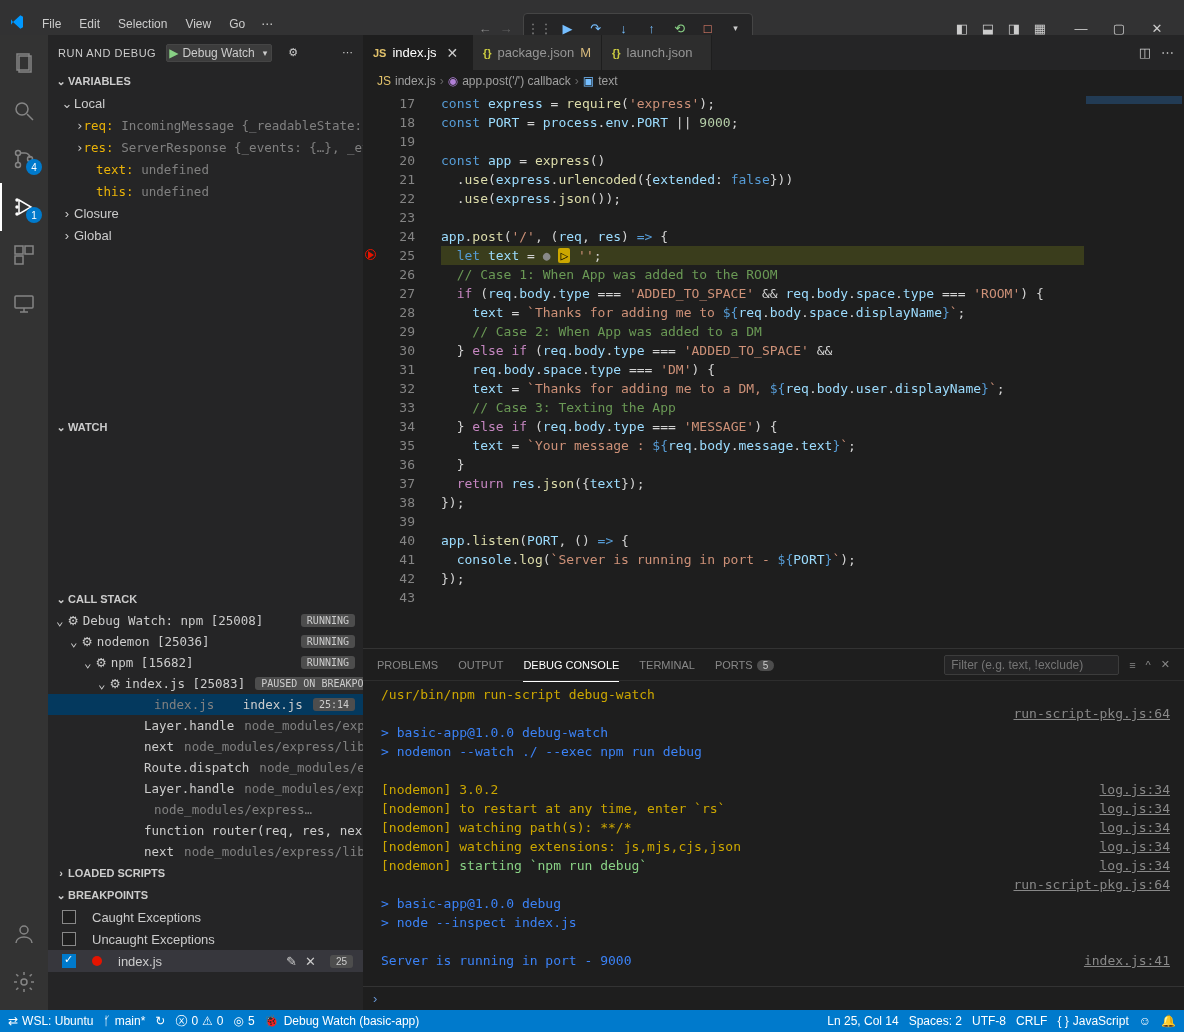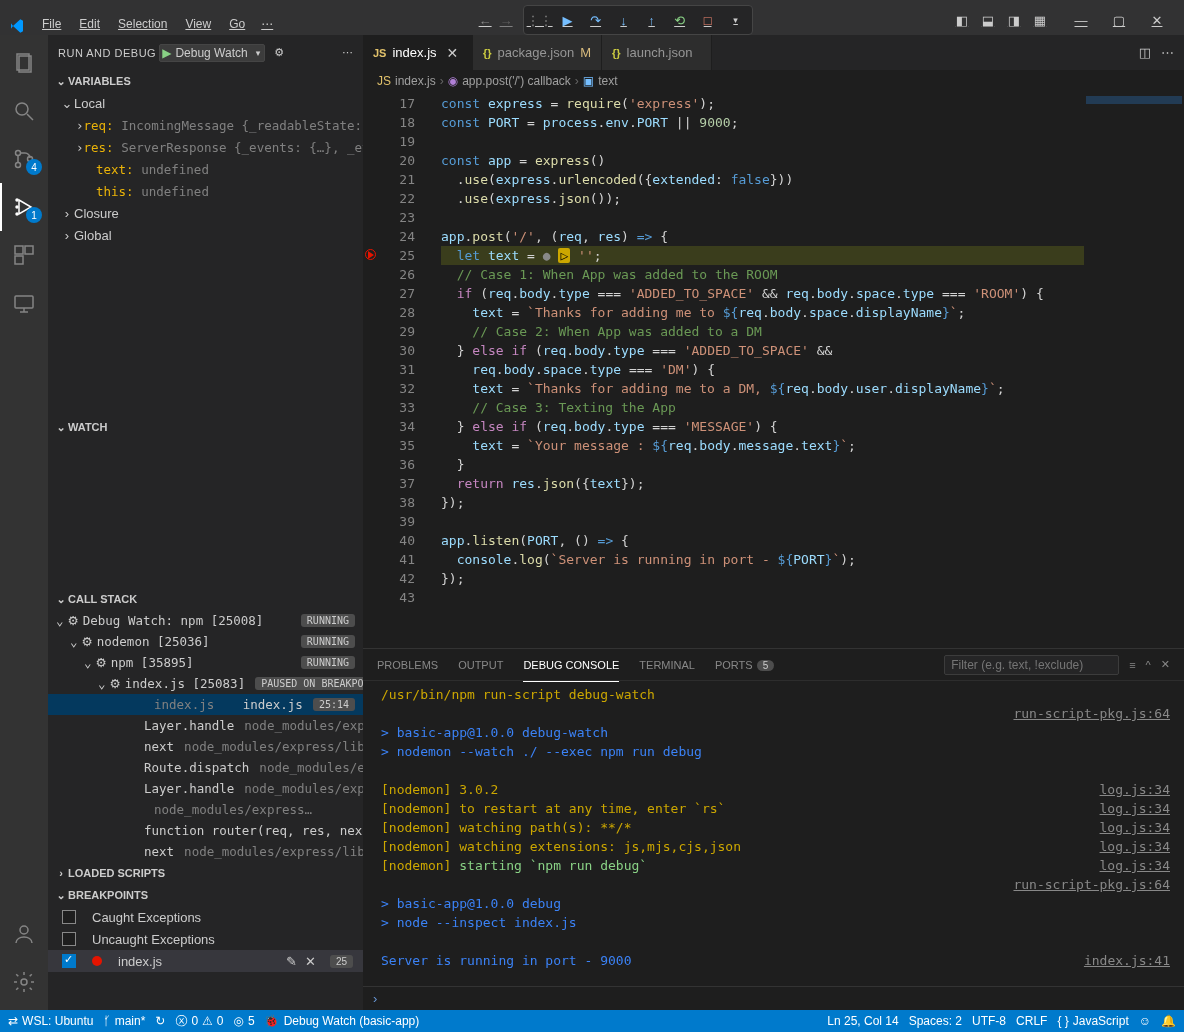--- a/index.html
+++ b/index.html
@@ -12,24 +12,23 @@
     overflow: hidden;
     font-size: 13px;
     display: flex;
     flex-direction: column;
   }
   
   .titlebar {
     height: 35px;
     background: #323233;
     display: flex;
-    align-items: flex-end;
-    padding: 0 8px;
+    align-items: flex-start;
+    padding: 13px 8px;
     color: #cccccc;
-    text-decoration: underline;
   }
   .titlebar .vsc-logo { width:18px;height:18px;margin-right:8px;display:flex;align-items:center;justify-content:center;color:#0098ff; }
   .menu-items { display:flex;gap:2px; }
   .menu-item { padding:4px 8px;font-size:12px;color:#ccc;border-radius:4px;cursor:default; }
   .tb-center { margin:0 auto;display:flex;align-items:center;gap:10px; }
   .nav-arrows { display:flex;gap:8px;color:#888; }
   .debug-toolbar { display:flex;align-items:center;gap:4px;background:#252526;border:1px solid #454545;border-radius:4px;padding:2px 4px; }
   .dbg-btn { width:24px;height:24px;display:flex;align-items:center;justify-content:center;border-radius:3px; }
   .titlebar-right { display:flex;gap:2px;align-items:center; }
   .win-controls { display:flex;margin-left:8px; }
@@ -39,21 +38,21 @@
   .main { flex:1;display:flex;overflow:hidden; }
   .activitybar { width:48px;background:#333333;display:flex;flex-direction:column;justify-content:space-between;padding:4px 0; }
   .ab-top, .ab-bottom { display:flex;flex-direction:column;align-items:center; }
   .ab-item { width:48px;height:48px;display:flex;align-items:center;justify-content:center;color:#858585;position:relative; }
   .ab-item.active { color:#fff; }
   .ab-item.active::before { content:"";position:absolute;left:0;top:0;bottom:0;width:2px;background:#fff; }
   .badge { position:absolute;bottom:8px;right:6px;min-width:16px;height:16px;border-radius:9px;background:#007acc;color:#fff;font-size:10px;display:flex;align-items:center;justify-content:center;padding:0 4px; }
 
   
   .sidebar { width:315px;background:#252526;display:flex;flex-direction:column;overflow:hidden; }
-  .sb-header { height:35px;display:flex;align-items:center;gap:3px;padding:0 10px;font-size:11px;color:#bbb; }
+  .sb-header { height:35px;display:flex;align-items:center;gap:10px;padding:0 10px;font-size:11px;color:#bbb; }
   .sb-title { font-weight:400;letter-spacing:0.5px;color:#ccc; }
   .run-btn { display:flex;align-items:center;gap:4px;background:#3c3c3c;border:1px solid #454545;border-radius:2px;padding:1px 4px 1px 2px;font-size:12px;color:#ccc; }
   .play { color:#89d185; }
   .section-hdr { height:22px;display:flex;align-items:center;padding:0 6px;font-size:11px;font-weight:bold;color:#ccc;cursor:default; }
   .section-hdr .chev { width:14px;display:inline-flex;justify-content:center;color:#ccc; }
   .tree { overflow:hidden;font-size:13px; }
   .tree-row { height:22px;display:flex;align-items:center;padding-left:6px;white-space:nowrap;overflow:hidden; }
   .tree-row .chev { width:14px;display:inline-flex;justify-content:center;color:#ccc; }
   .dim { color:#808080; }
   .key { color:#eab308; }
@@ -305,21 +304,21 @@
       <span class="chev">⌄</span>
       <span style="font-family:Segoe UI">⚙</span>
       <span>nodemon [25036]</span>
       <span class="right">
             <span class="badge-s">RUNNING</span>
           </span>
     </div>
     <div class="cs-row" style="padding-left:36px">
       <span class="chev">⌄</span>
       <span style="font-family:Segoe UI">⚙</span>
-      <span>npm [35895]</span>
+      <span>npm [15682]</span>
       <span class="right">
             <span class="badge-s">RUNNING</span>
           </span>
     </div>
     <div class="cs-row" style="padding-left:50px">
       <span class="chev">⌄</span>
       <span style="font-family:Segoe UI">⚙</span>
       <span>index.js [25083]</span>
       <span class="right">
             <span class="badge-s">PAUSED ON BREAKPOINT</span>

